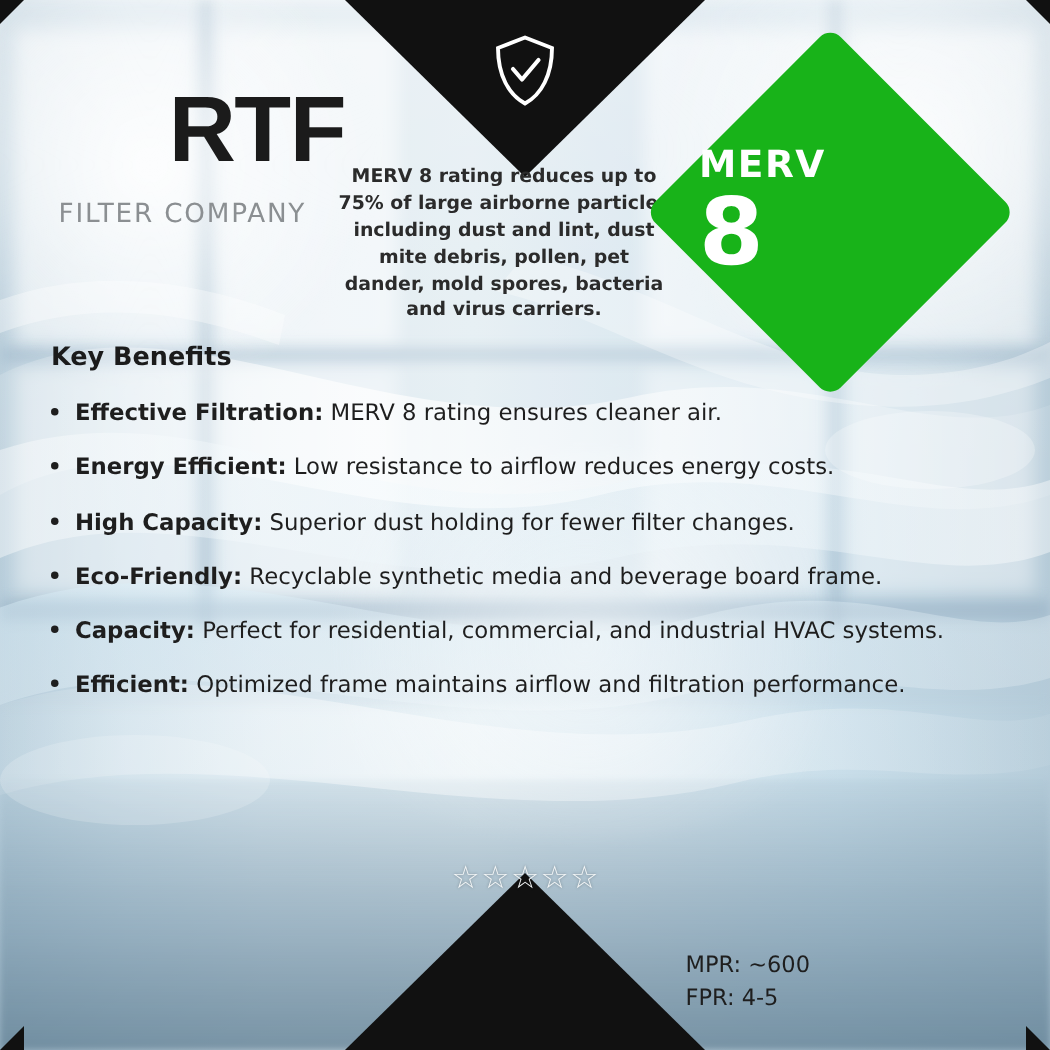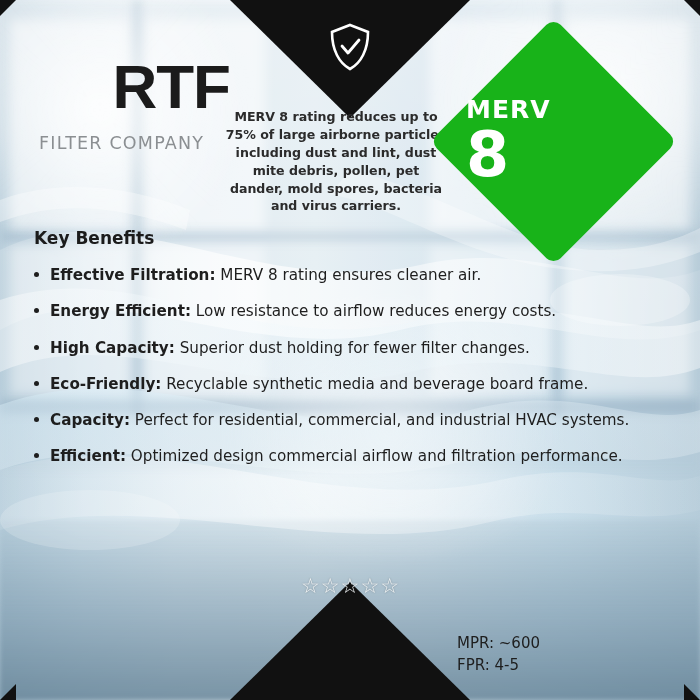--- a/index.html
+++ b/index.html
@@ -356,21 +356,21 @@
     <div class="merv-num">8</div>
   </div>
 
   <div class="kb-title">Key Benefits</div>
   <ul class="kb-list">
     <li><b>Effective Filtration:</b> <span>MERV 8 rating ensures cleaner air.</span></li>
     <li><b>Energy Efficient:</b> <span>Low resistance to airflow reduces energy costs.</span></li>
     <li><b>High Capacity:</b> <span>Superior dust holding for fewer filter changes.</span></li>
     <li><b>Eco-Friendly:</b> <span>Recyclable synthetic media and beverage board frame.</span></li>
     <li><b>Capacity:</b> <span>Perfect for residential, commercial, and industrial HVAC systems.</span></li>
-    <li><b>Efficient:</b> <span>Optimized design commercial airflow and filtration performance.</span></li>
+    <li><b>Efficient:</b> <span>Optimized frame maintains airflow and filtration performance.</span></li>
   </ul>
 
   <div class="stars">
     <span>☆</span>
     <span>☆</span>
     <span>☆</span>
     <span>☆</span>
     <span>☆</span>
   </div>
 

